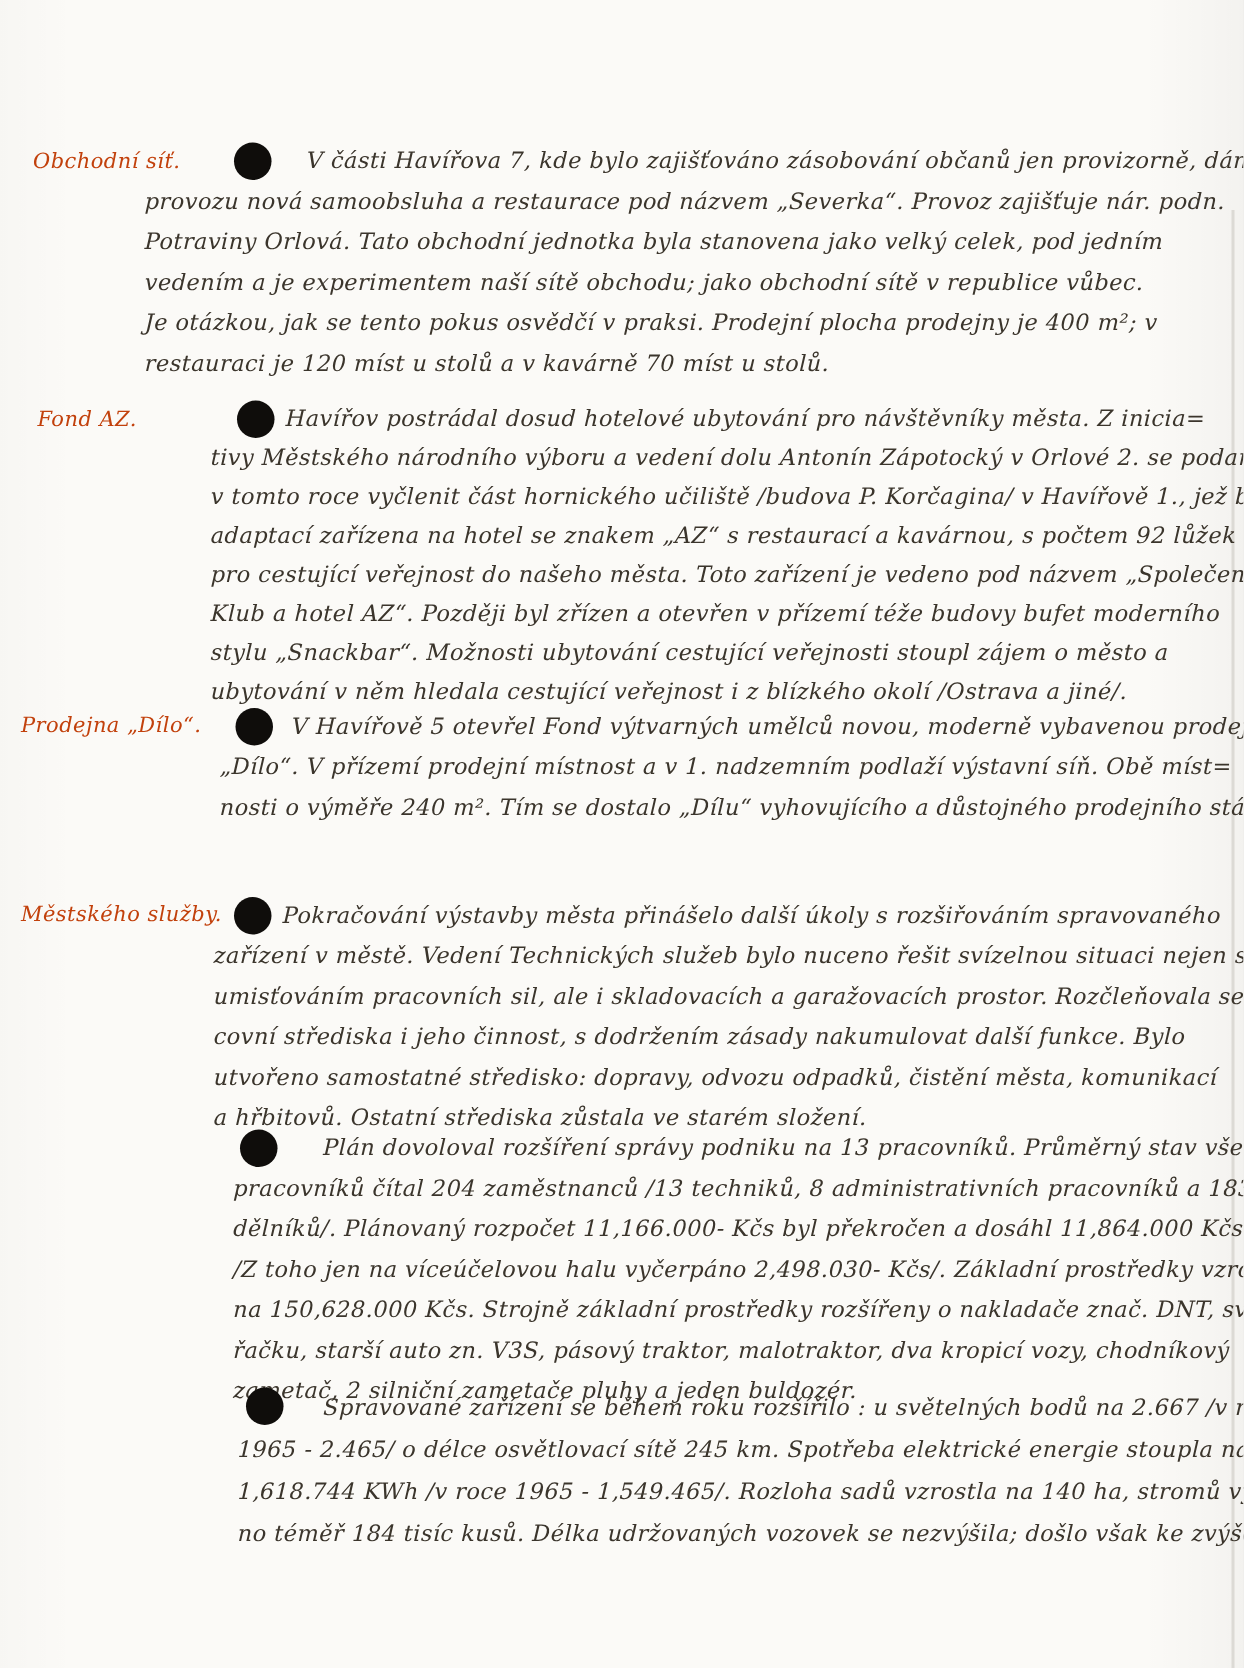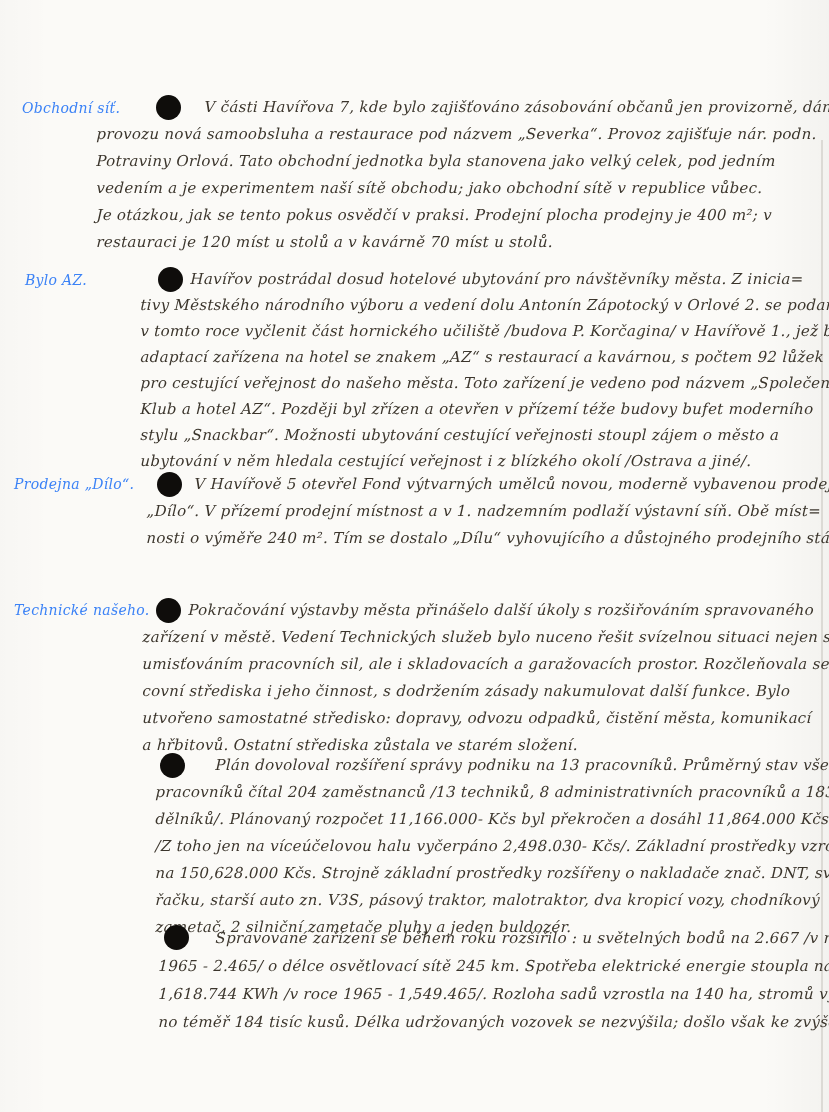--- a/index.html
+++ b/index.html
@@ -22,21 +22,21 @@
     position:absolute;inset:0;
     background:linear-gradient(90deg, rgba(0,0,0,0.015) 0%, rgba(0,0,0,0) 6%, rgba(0,0,0,0) 92%, rgba(0,0,0,0.03) 100%);
     pointer-events:none;
   }
 
   .entry{position:absolute;left:0;right:0;}
   .m-label{
     position:absolute;
     font-size:14px;
     letter-spacing:0.3px;
-    color:#3b82f6;
+    color:#c2410c;
     white-space:nowrap;
   }
   .bullet{
     position:absolute;
     width:25px;height:25px;border-radius:50%;
     background:#0f0d0b;
   }
   .lines{margin-right:14px;}
   .tline{
     white-space:nowrap;
@@ -105,21 +105,21 @@
         <div class="lines">
           <div class="tline l0">V části Havířova 7, kde bylo zajišťováno zásobování občanů jen provizorně, dána do</div>
           <div class="tline l1">provozu nová samoobsluha a restaurace pod názvem „Severka“. Provoz zajišťuje nár. podn.</div>
           <div class="tline l2">Potraviny Orlová. Tato obchodní jednotka byla stanovena jako velký celek, pod jedním</div>
           <div class="tline l3">vedením a je experimentem naší sítě obchodu; jako obchodní sítě v republice vůbec.</div>
           <div class="tline l4">Je otázkou, jak se tento pokus osvědčí v praksi. Prodejní plocha prodejny je 400 m²; v</div>
           <div class="tline l5">restauraci je 120 míst u stolů a v kavárně 70 míst u stolů.</div>
         </div>
       </div>
       <div class="entry e1">
-        <div class="m-label">Bylo AZ.</div>
+        <div class="m-label">Fond AZ.</div>
         <div class="bullet" style="background: rgb(15, 13, 11);"></div>
         <div class="lines">
           <div class="tline l0">Havířov postrádal dosud hotelové ubytování pro návštěvníky města. Z inicia=</div>
           <div class="tline l1">tivy Městského národního výboru a vedení dolu Antonín Zápotocký v Orlové 2. se podařilo</div>
           <div class="tline l2">v tomto roce vyčlenit část hornického učiliště /budova P. Korčagina/ v Havířově 1., jež byla</div>
           <div class="tline l3">adaptací zařízena na hotel se znakem „AZ“ s restaurací a kavárnou, s počtem 92 lůžek</div>
           <div class="tline l4">pro cestující veřejnost do našeho města. Toto zařízení je vedeno pod názvem „Společenský</div>
           <div class="tline l5">Klub a hotel AZ“. Později byl zřízen a otevřen v přízemí téže budovy bufet moderního</div>
           <div class="tline l6">stylu „Snackbar“. Možnosti ubytování cestující veřejnosti stoupl zájem o město a</div>
           <div class="tline l7">ubytování v něm hledala cestující veřejnost i z blízkého okolí /Ostrava a jiné/.</div>
@@ -128,21 +128,21 @@
       <div class="entry e2">
         <div class="m-label">Prodejna „Dílo“.</div>
         <div class="bullet" style="background: rgb(15, 13, 11);"></div>
         <div class="lines">
           <div class="tline l0">V Havířově 5 otevřel Fond výtvarných umělců novou, moderně vybavenou prodejnu</div>
           <div class="tline l1">„Dílo“. V přízemí prodejní místnost a v 1. nadzemním podlaží výstavní síň. Obě míst=</div>
           <div class="tline l2">nosti o výměře 240 m². Tím se dostalo „Dílu“ vyhovujícího a důstojného prodejního stánku.</div>
         </div>
       </div>
       <div class="entry e3">
-        <div class="m-label">Technické našeho.</div>
+        <div class="m-label">Městského služby.</div>
         <div class="bullet" style="background: rgb(15, 13, 11);"></div>
         <div class="lines">
           <div class="tline l0">Pokračování výstavby města přinášelo další úkoly s rozšiřováním spravovaného</div>
           <div class="tline l1">zařízení v městě. Vedení Technických služeb bylo nuceno řešit svízelnou situaci nejen s</div>
           <div class="tline l2">umisťováním pracovních sil, ale i skladovacích a garažovacích prostor. Rozčleňovala se pra=</div>
           <div class="tline l3">covní střediska i jeho činnost, s dodržením zásady nakumulovat další funkce. Bylo</div>
           <div class="tline l4">utvořeno samostatné středisko: dopravy, odvozu odpadků, čistění města, komunikací</div>
           <div class="tline l5">a hřbitovů. Ostatní střediska zůstala ve starém složení.</div>
         </div>
       </div>

